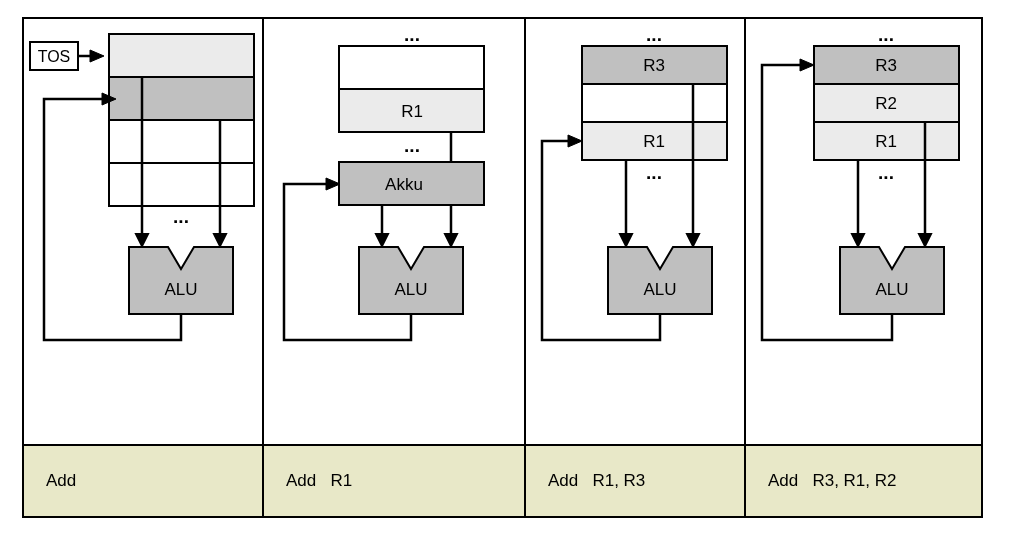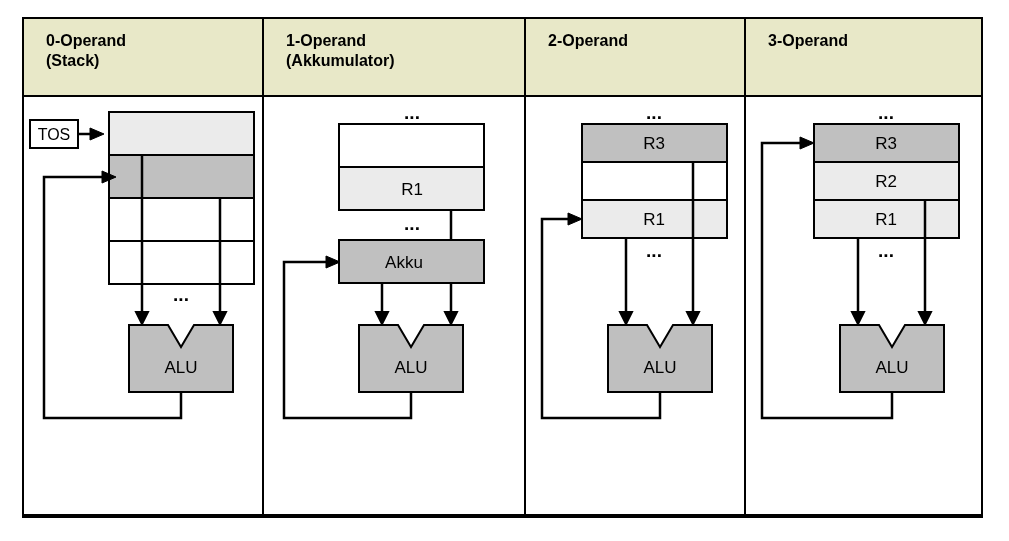--- a/index.html
+++ b/index.html
@@ -83,28 +83,20 @@
     inset: 0;
   }
   .diagram svg { display: block; }
 </style>
 </head>
 <body>
 
 <div id="root">
   <div class="table">
 
-    <div class="hdr-row">
-      <div class="col c0 hdr-cell">0-Operand
-(Stack)</div>
-      <div class="col c1 hdr-cell">1-Operand
-(Akkumulator)</div>
-      <div class="col c2 hdr-cell">2-Operand</div>
-      <div class="col c3 hdr-cell">3-Operand</div>
-    </div>
 
     <div class="body-row">
 
       <div class="col c0 body-cell">
         <div class="diagram">
           <svg width="238" height="351" viewBox="0 0 238 351">
 
             <rect x="85" y="15" width="145" height="43" fill="#ebebeb" stroke="#000" stroke-width="2"></rect>
             <rect x="85" y="58" width="145" height="43" fill="#c0c0c0" stroke="#000" stroke-width="2"></rect>
             <rect x="85" y="101" width="145" height="43" fill="#ffffff" stroke="#000" stroke-width="2"></rect>
@@ -219,15 +211,21 @@
             <path d="M94 228 L133 228 L146 250 L159 228 L198 228 L198 295 L94 295 Z" fill="#bfbfbf" stroke="#000" stroke-width="2"></path>
             <text x="146" y="276" font-family="&quot;Liberation Sans&quot;, sans-serif" font-size="17" text-anchor="middle" fill="#000">ALU</text>
 
             <path d="M146 295 L146 321 L16 321 L16 46 L54 46" stroke="#000" stroke-width="2.5" fill="none"></path>
             <path d="M54 40 L68 46 L54 52 Z" fill="#000" stroke="#000" stroke-width="1"></path>
           </svg>
         </div>
       </div>
     </div>
 
+    <div class="foot-row">
+      <div class="col c0 foot-cell">Add</div>
+      <div class="col c1 foot-cell">Add   R1</div>
+      <div class="col c2 foot-cell">Add   R1, R3</div>
+      <div class="col c3 foot-cell">Add   R3, R1, R2</div>
+    </div>
 
   </div>
 </div>
 
 </body></html>

